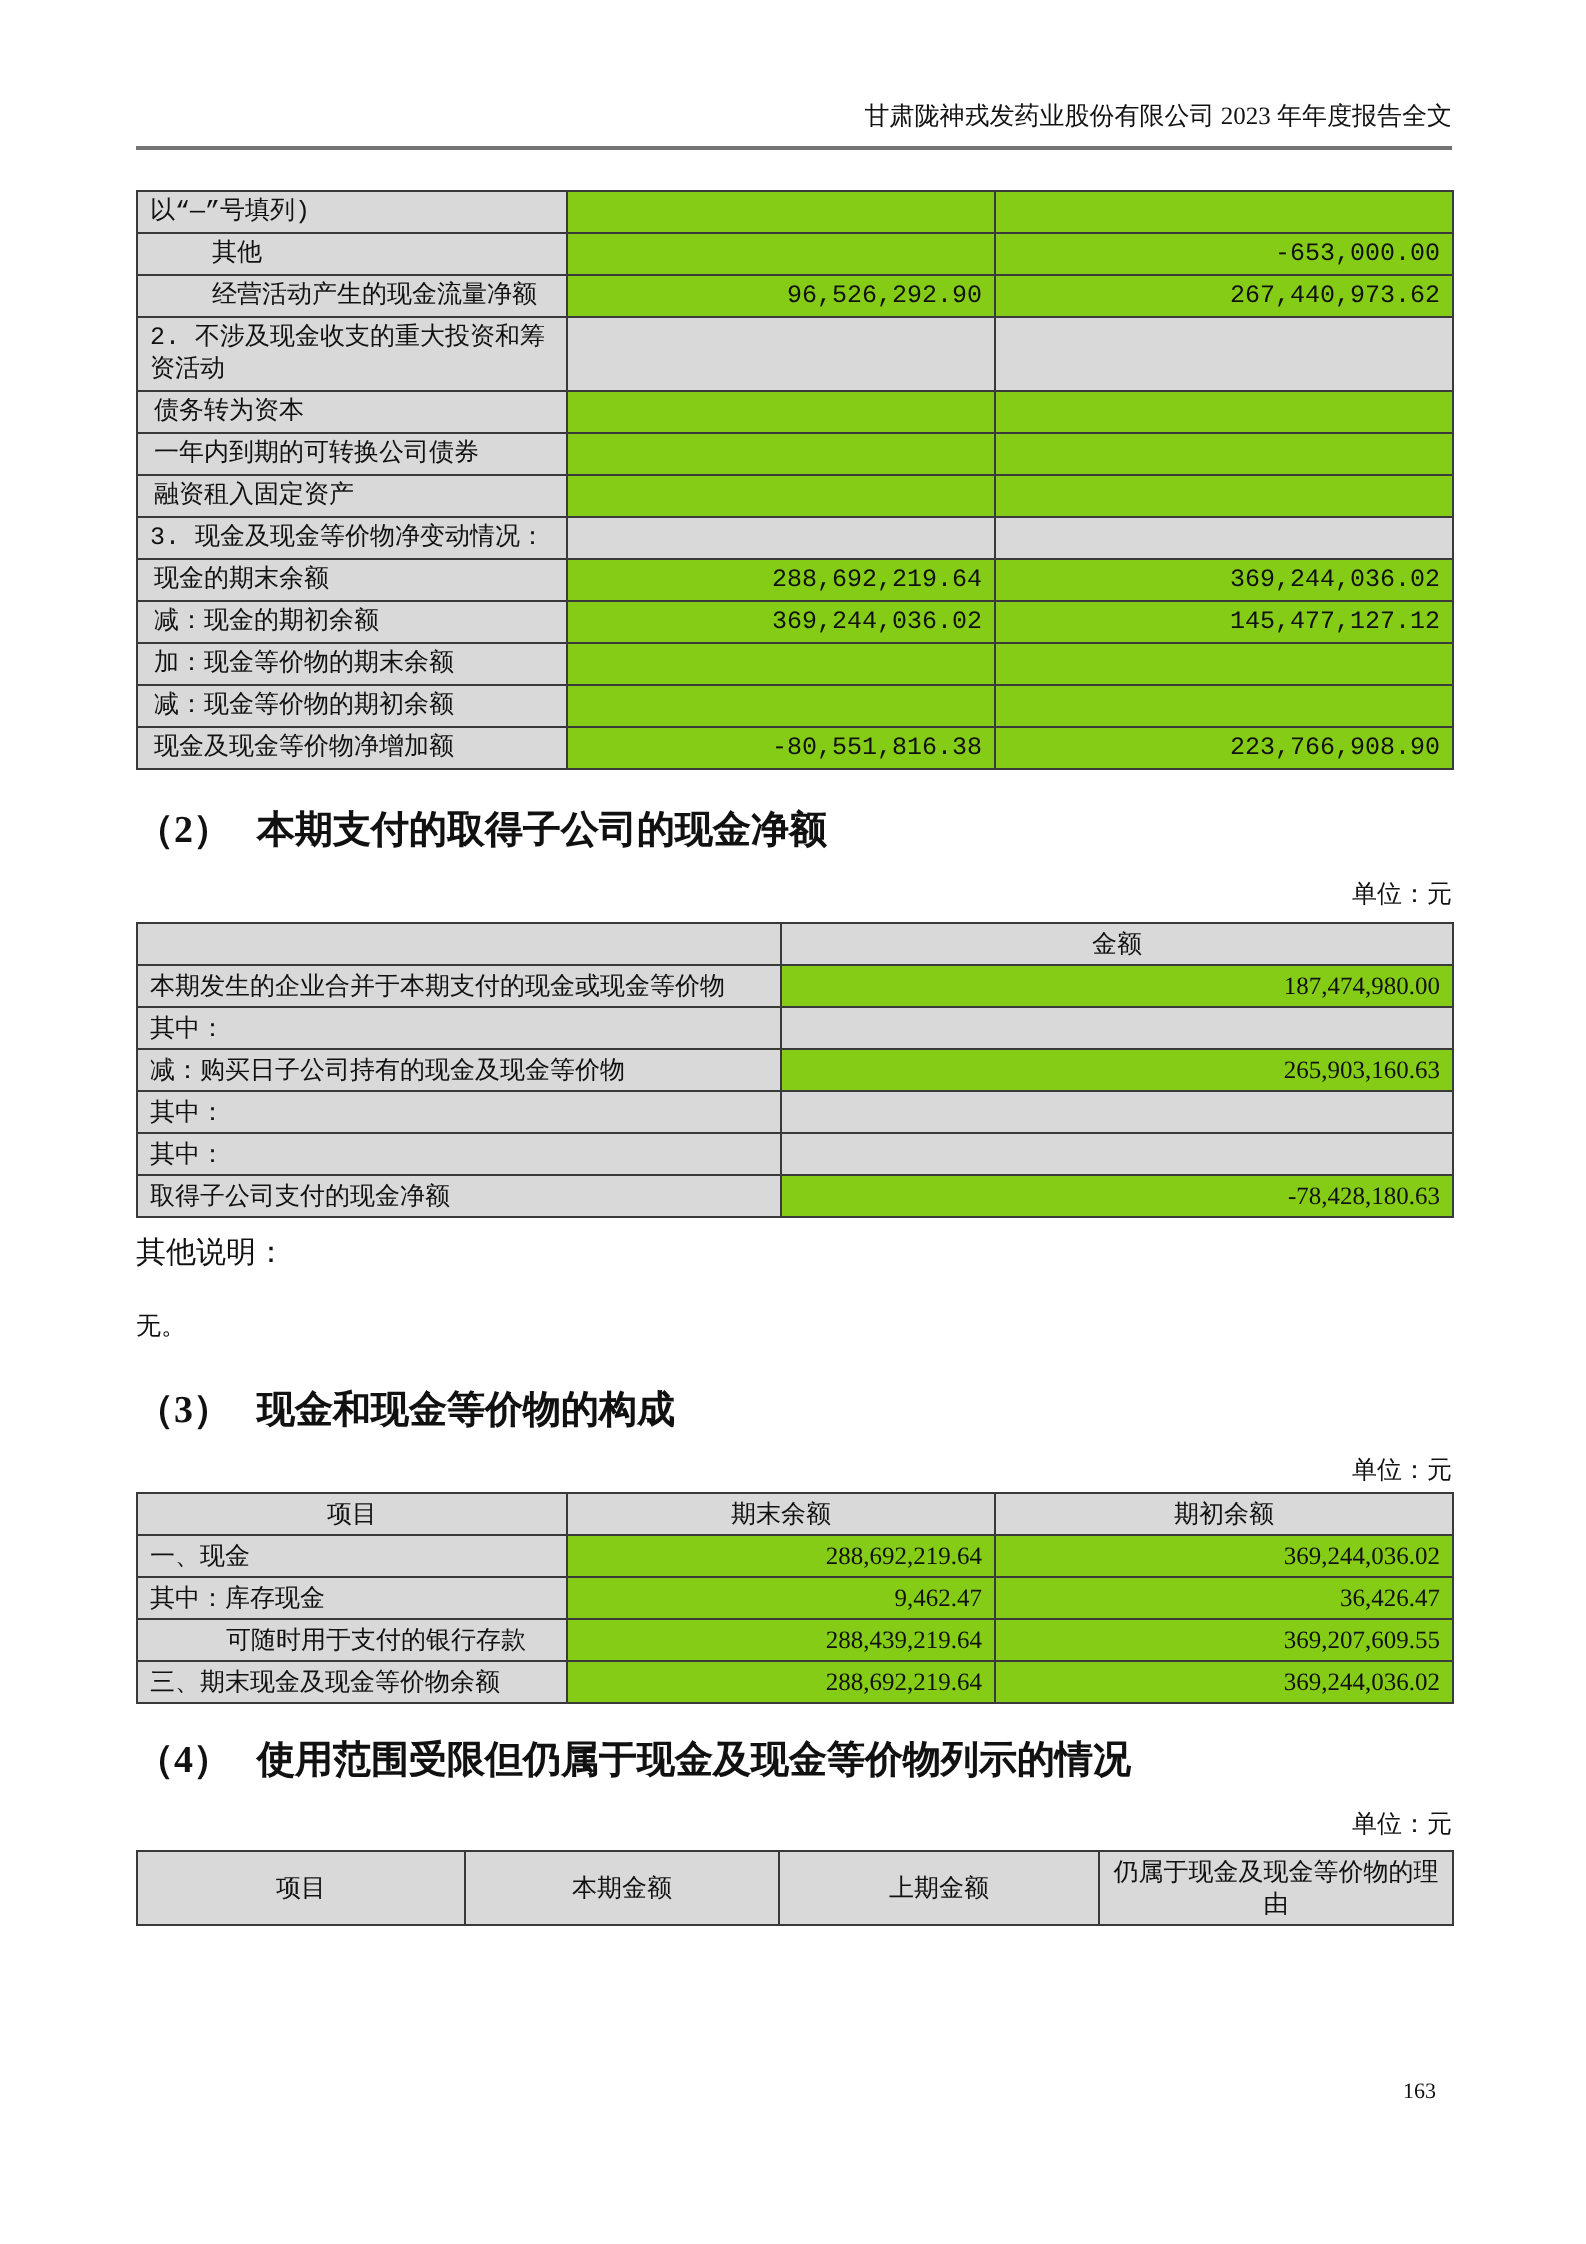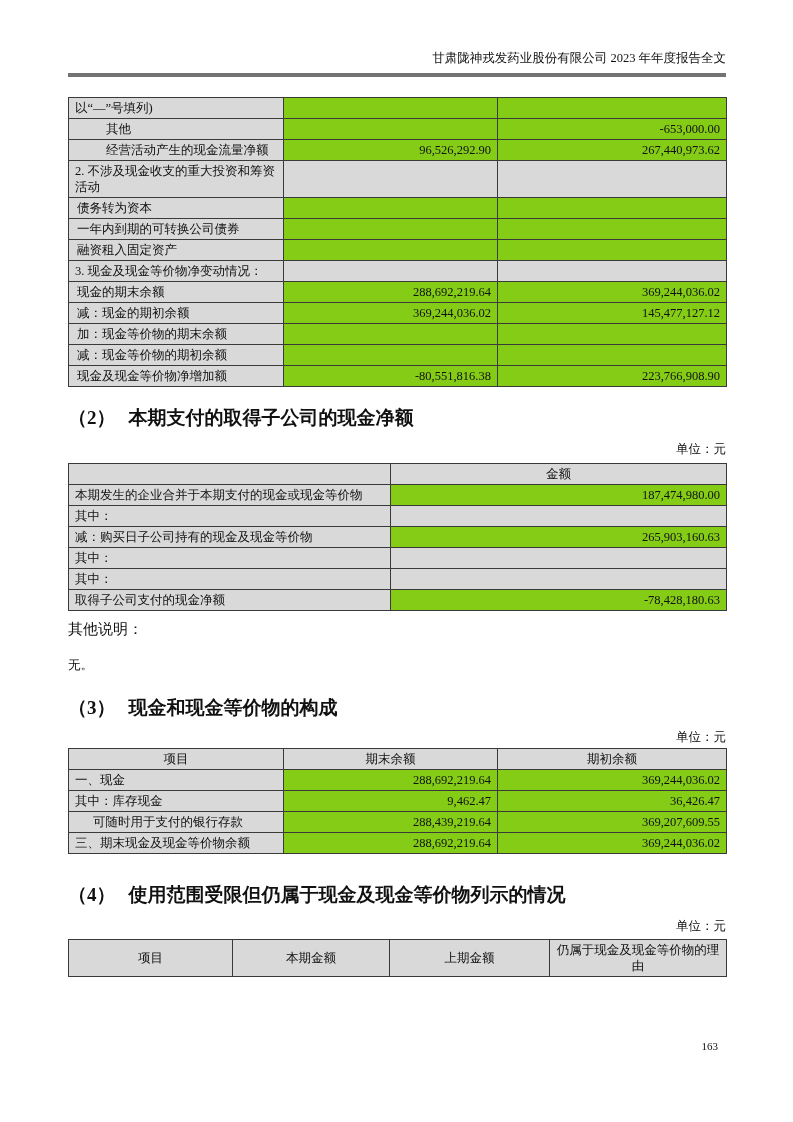--- a/index.html
+++ b/index.html
@@ -11,21 +11,21 @@
     color:#111111;
     font-family:"Liberation Serif","DejaVu Serif",serif;
     padding:50px 67px 0 68px;
     overflow:hidden;
   }
   .doc-header {
     text-align:right;
     font-size:12.5px;
     line-height:16px;
     padding-bottom:7px;
-    border-bottom:4px solid #737373;
+    border-bottom:2px solid #737373;
   }
   table {
     width:658px;
     border-collapse:collapse;
     table-layout:fixed;
   }
   td, th {
     border:1px solid #3a3a3a;
     font-size:12.5px;
     font-weight:normal;
@@ -33,31 +33,31 @@
     padding:2px 6px;
     vertical-align:middle;
     overflow:hidden;
   }
   .lbl    { background:#d9d9d9; text-align:left; }
   .num    { background:#84cc16; text-align:right; }
   .grayc  { background:#d9d9d9; }
   .center { text-align:center; }
   .ind1 { padding-left:8px; }
   .ind2 { padding-left:37px; }
-  .ind3 { padding-left:24px; }
-  .t1 { margin-top:20px; }
+  .ind3 { padding-left:44px; }
+  .t1 { margin-top:20px;font-family:Liberation Mono, monospace; }
   .section-heading {
     font-weight:bold;
     font-size:19px;
     line-height:18px;
   }
   .section-heading .hno { margin-right:13px; }
   .h2 { margin-top:22px; }
   .h3 { margin-top:26px; }
-  .h4 { margin-top:32px; }
+  .h4 { margin-top:20px; }
   .unit-line {
     text-align:right;
     font-size:12.5px;
     line-height:16px;
   }
   .u2 { margin-top:14px; }
   .u3 { margin-top:12px; }
   .u4 { margin-top:14px; }
   .t2 { margin-top:6px; }
   .t3 { margin-top:3px; }

